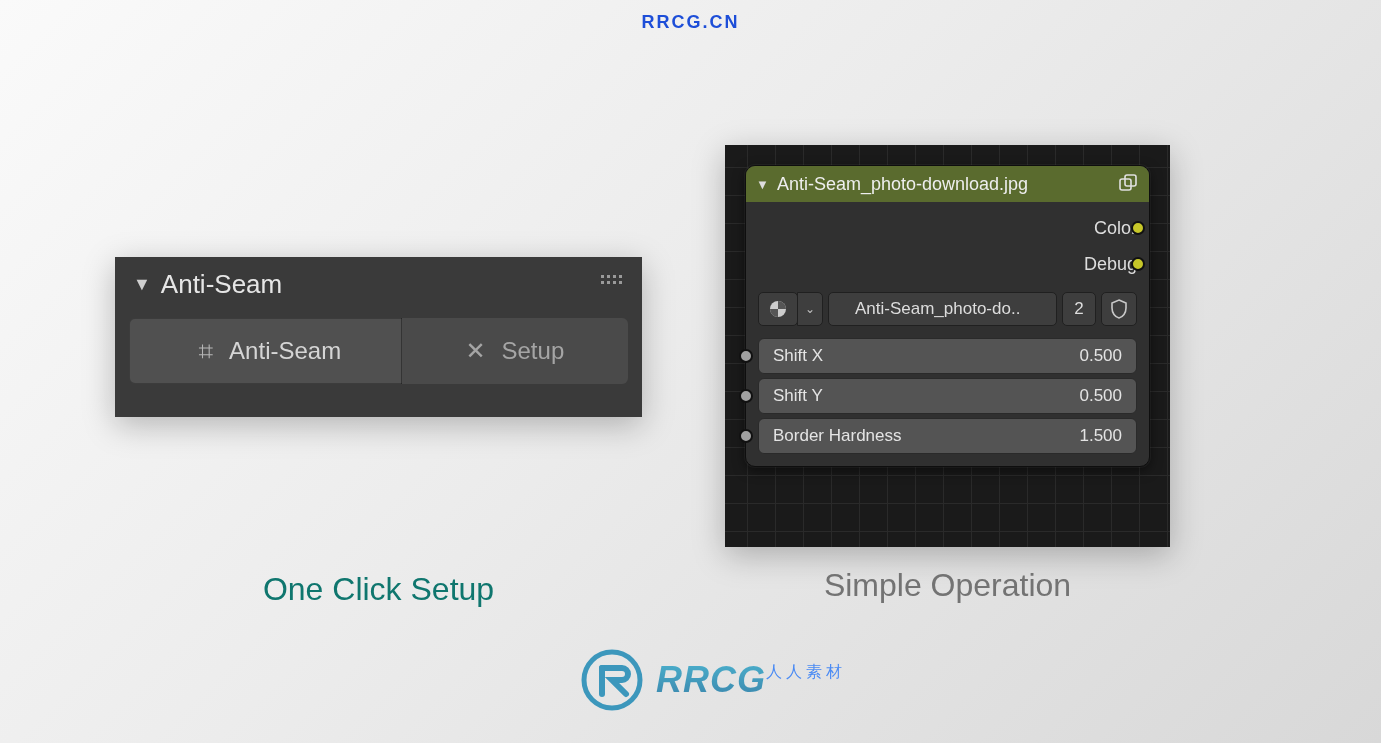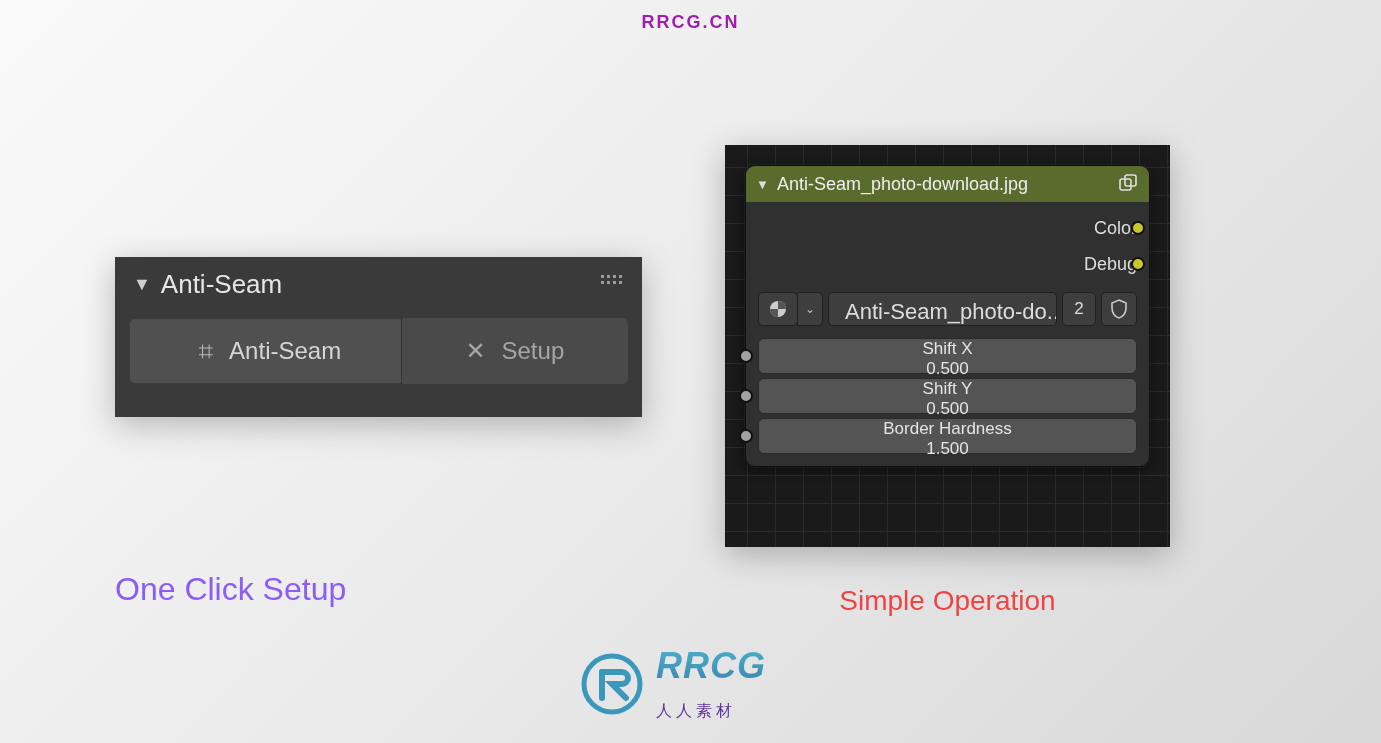--- a/index.html
+++ b/index.html
@@ -11,21 +11,21 @@
     overflow: hidden;
   }
 
   .watermark-top {
     position: absolute;
     top: 12px;
     left: 50%;
     transform: translateX(-50%);
     font-size: 18px;
     letter-spacing: 2px;
-    color: #a21caf;
+    color: #1d4ed8;
     font-weight: 600;
   }
 
   
   .panel-left {
     position: absolute;
     left: 115px;
     top: 257px;
     width: 527px;
     height: 160px;
@@ -83,23 +83,23 @@
   .btn-left { flex: 1.2; border-right: 1px solid rgba(0,0,0,0.35); }
   .btn-right { flex: 1; background: #4a4a4a; color: #a5a5a5; }
   .hash-icon { font-size: 26px; color: #b5b5b5; margin-left: 10px; }
   .x-icon { font-size: 24px; color: #a5a5a5; }
 
   .caption-left {
     position: absolute;
     left: 115px;
     top: 570px;
     width: 527px;
-    text-align: left;
+    text-align: center;
     font-size: 32px;
-    color: #8b5cf6;
+    color: #0f766e;
     line-height: 1.2;
   }
 
   
   .node-wrap {
     position: absolute;
     left: 725px;
     top: 145px;
     width: 445px;
     height: 402px;
@@ -184,22 +184,22 @@
     color: #c0c0c0;
     font-size: 12px;
     margin-left: -6px;
   }
   .mat-name {
     flex: 1;
     background: #3e3e3e;
     border: 1px solid #202020;
     border-radius: 5px;
     color: #ddd;
-    font-size: 22px;
-    padding: 6px 16px;
+    font-size: 17px;
+    padding: 6px 26px;
     height: 34px;
     white-space: nowrap;
     overflow: hidden;
   }
   .mat-count, .mat-shield {
     height: 34px;
     background: #3e3e3e;
     border: 1px solid #202020;
     border-radius: 5px;
     color: #ddd;
@@ -214,70 +214,69 @@
     margin: 4px 12px;
     background: #545454;
     border: 1px solid #2a2a2a;
     border-radius: 6px;
     padding: 0 14px;
     height: 36px;
     color: #e4e4e4;
     font-size: 17px;
     position: relative;
     justify-content: space-between;
-    flex-direction: column;
   }
   .slider-row:last-child { margin-bottom: 12px; }
   .socket-in {
     position: absolute;
     left: -20px;
     top: 50%;
     transform: translateY(-50%);
     width: 14px; height: 14px;
     border-radius: 50%;
     background: #a1a1a1;
     border: 2px solid #111;
   }
 
   .caption-right {
     position: absolute;
     left: 725px;
-    top: 585px;
+    top: 567px;
     width: 445px;
     text-align: center;
-    font-size: 28px;
-    color: #ef4444;
+    font-size: 32px;
+    color: #737373;
   }
 
   
   .rrcg {
     position: absolute;
     left: 580px;
     top: 648px;
     display: flex;
     align-items: center;
     gap: 12px;
     opacity: 0.9;
   }
-  .rrcg-text { display: flex; flex-direction: column; line-height: 1; }
+  .rrcg-text { display: flex; flex-direction: row; line-height: 1; }
   .rrcg-text .big {
     font-size: 36px;
     font-weight: 800;
     font-style: italic;
     letter-spacing: 1px;
     background: linear-gradient(180deg,#3aa9c9,#2a7ea8);
     -webkit-background-clip: text;
     background-clip: text;
     -webkit-text-fill-color: transparent;
   }
   .rrcg-text .small {
     font-size: 16px;
-    color: #4c1d95;
+    color: #3b82f6;
     letter-spacing: 4px;
-    margin-top: 19px;
+    margin-top: 2px;
   }
 </style>
 </head>
 <body>
 
 <div class="watermark-top">RRCG.CN</div>
 
 <div class="panel-left">
   <div class="panel-left-header">
     <span class="tri">▼</span>

